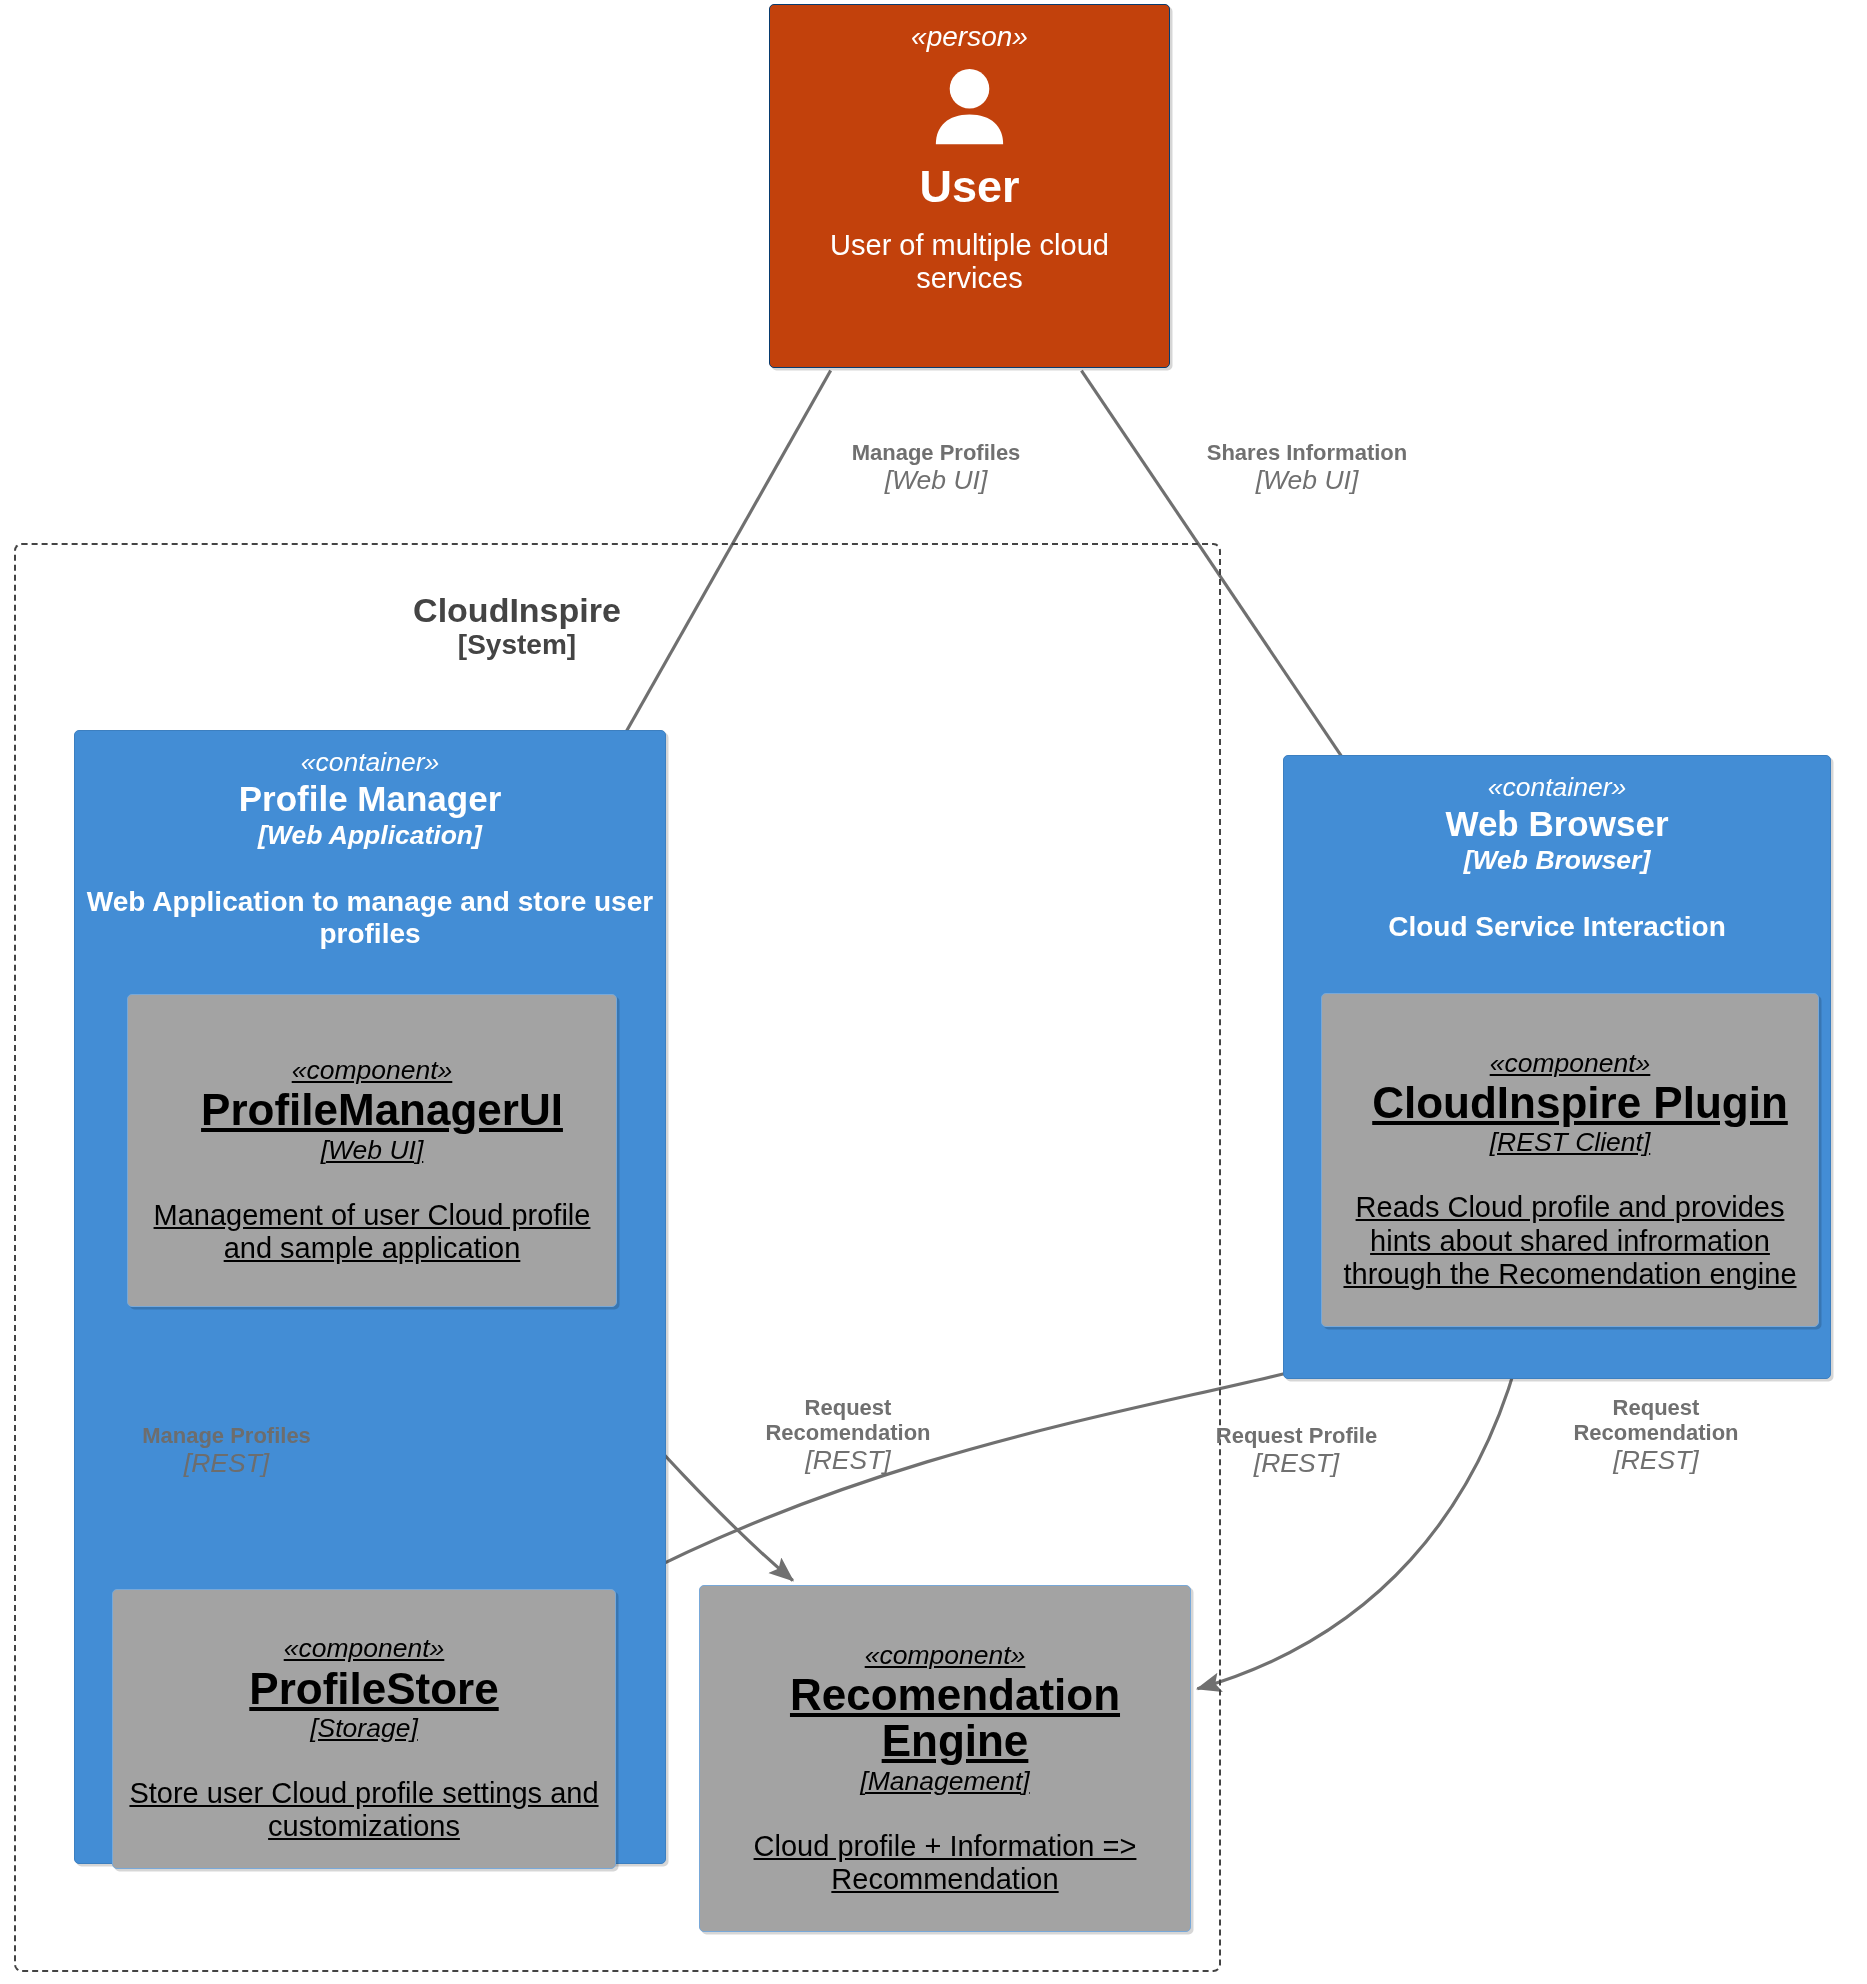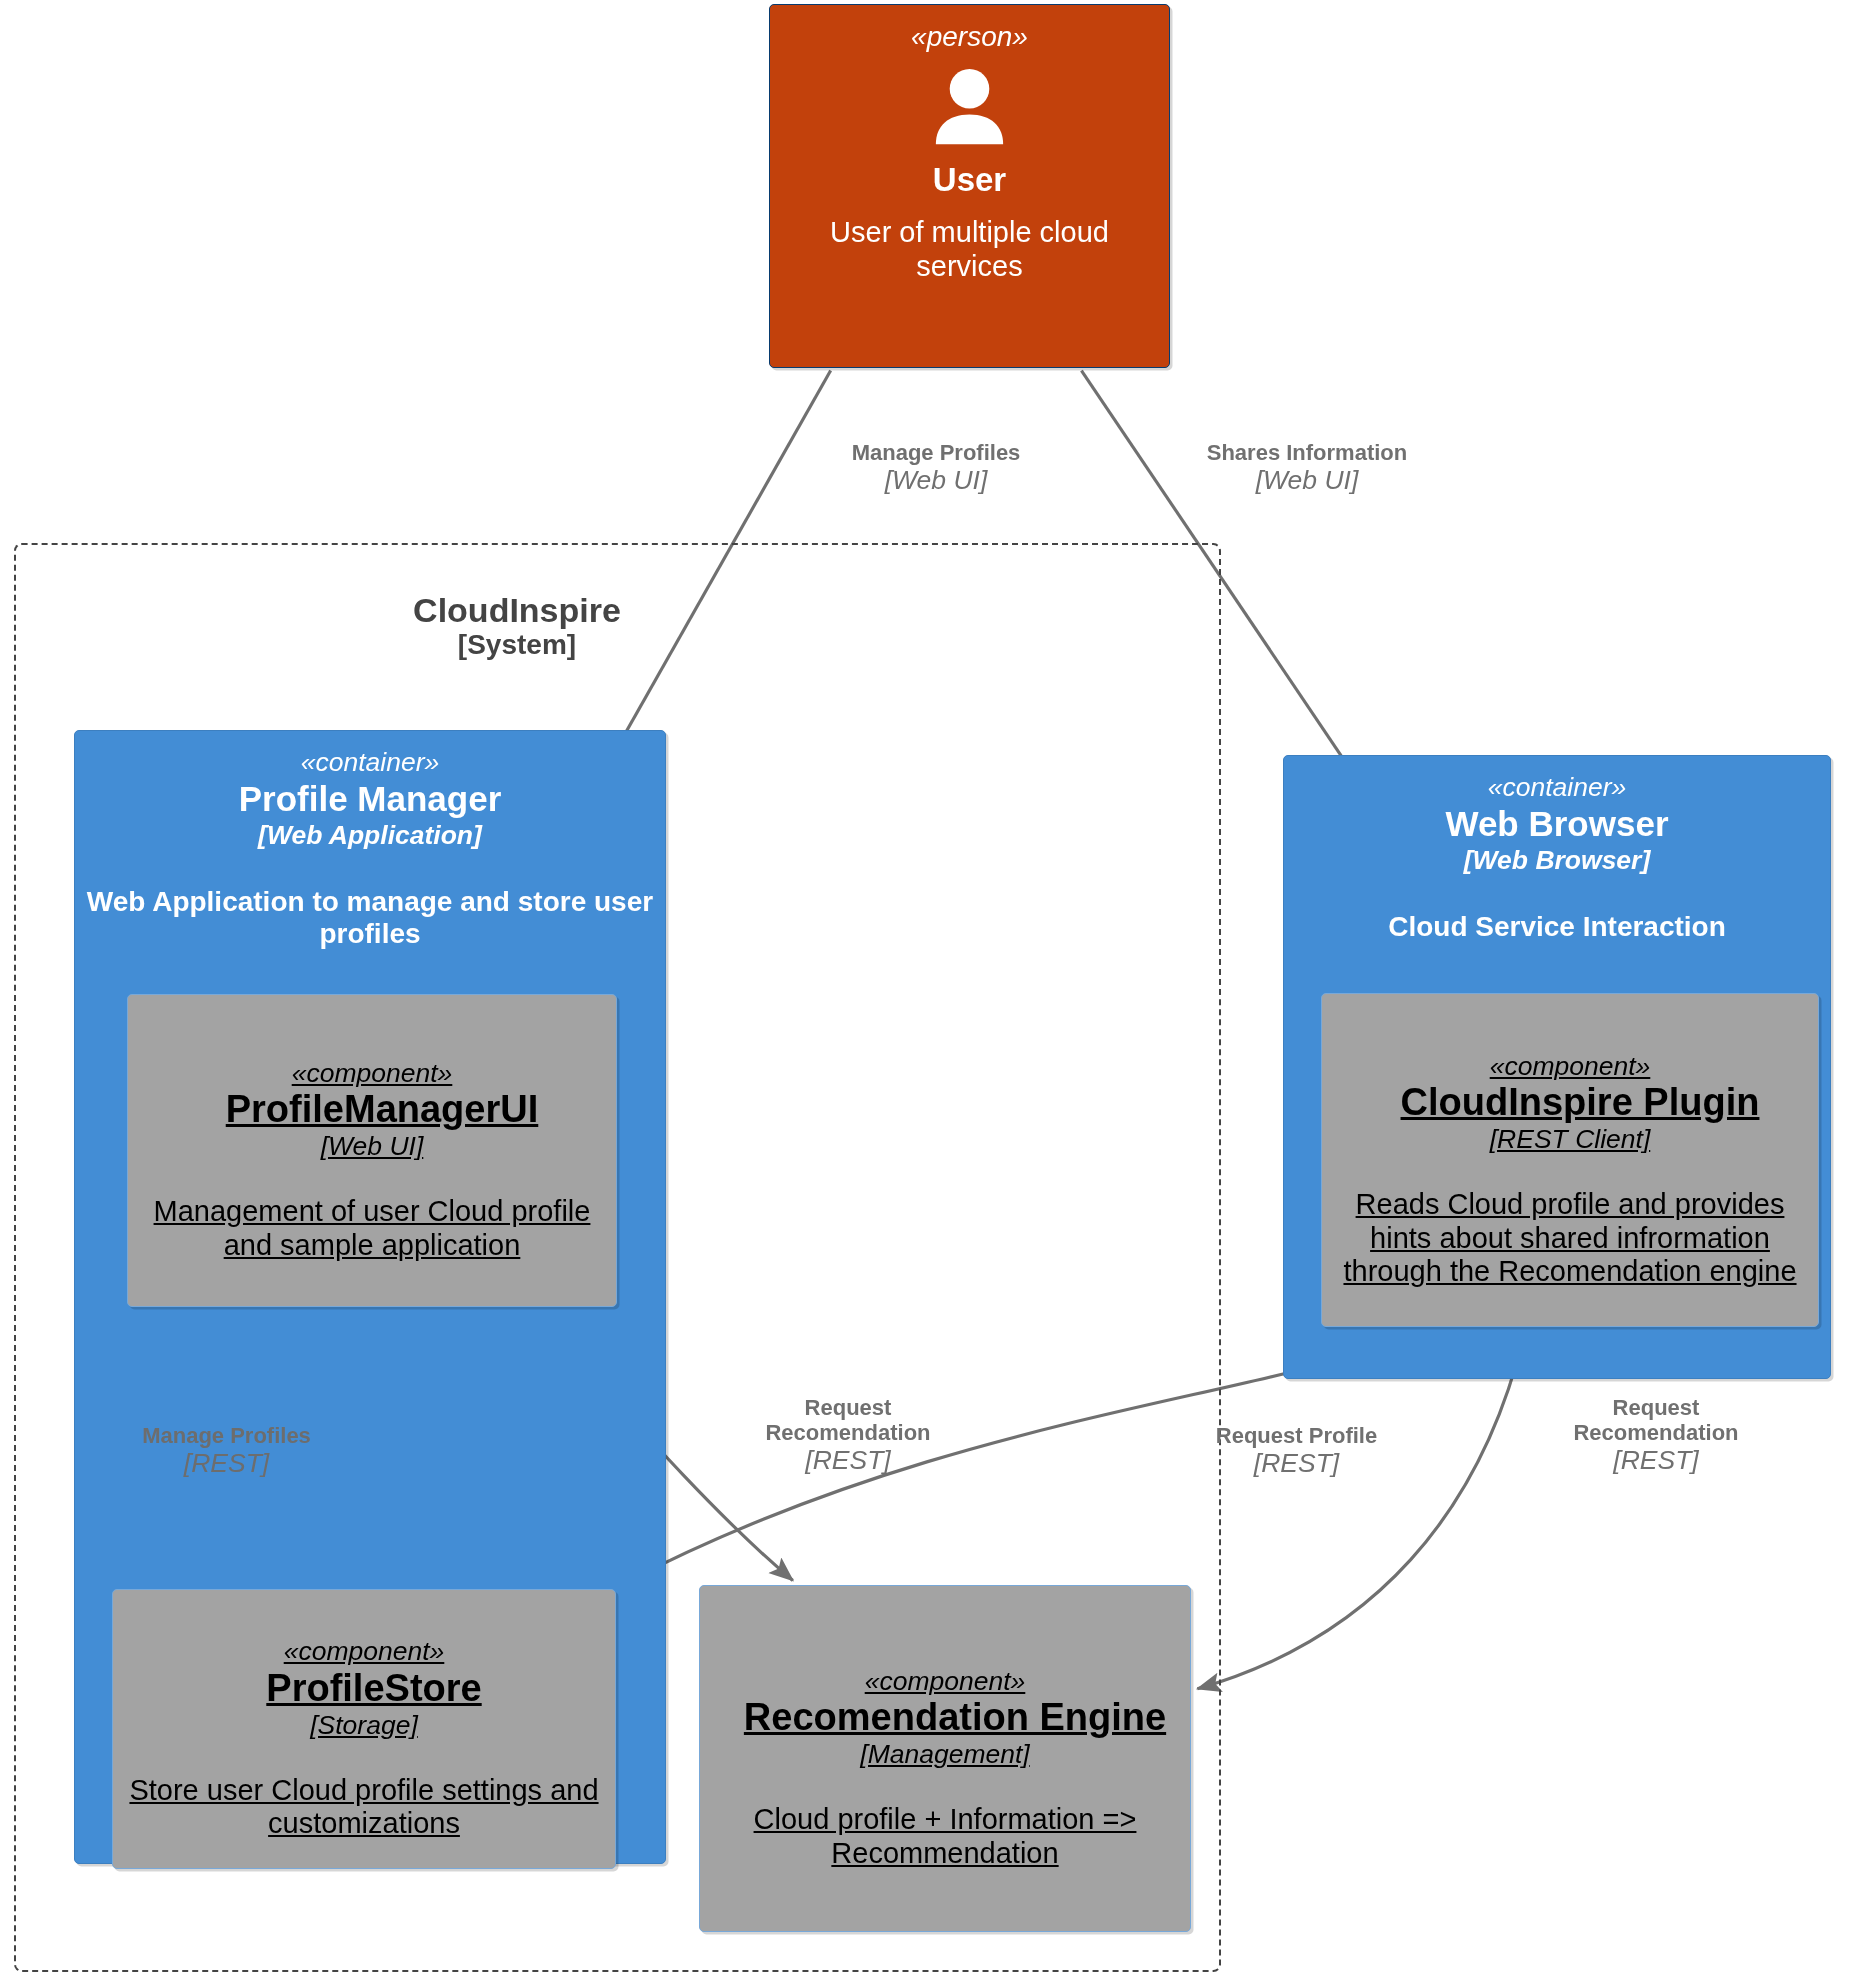--- a/index.html
+++ b/index.html
@@ -23,42 +23,42 @@
   .node .name{font-weight:bold;line-height:1.05;}
   .node .tech{font-style:italic;font-weight:bold;}
   .node .desc{line-height:1.15;}
 
   
   .person{
     background:#c2410c;color:#ffffff;border:0.6px solid #073b6f;
     justify-content:flex-start;
   }
   .person .stereo{font-size:28px;margin-top:16.4px;}
-  .person .name{font-size:33px;margin-top:5px;}
+  .person .name{font-size:45px;margin-top:5px;}
   .person .desc{font-size:29px;margin-top:19px;padding:0 17px;}
   .person-icon{margin-top:7.6px;}
 
   
   .container-box{
     background:#438dd5;color:#ffffff;border:0.6px solid #3c7fc0;
     justify-content:flex-start;
   }
   .container-box .stereo{font-size:26.5px;margin-top:16.4px;}
   .container-box .name{font-size:35px;margin-top:2.5px;}
   .container-box .tech{font-size:26.5px;margin-top:2.5px;}
   .container-box .desc{font-size:28px;font-weight:bold;margin-top:35px;padding:0 11.3px;}
 
   
   .component-box{
     background:#a3a3a3;color:#000000;border:0.6px solid #78a8d8;
     justify-content:center;
     text-decoration:underline;
   }
   .component-box .stereo{font-size:26.5px;margin-top:19px;}
-  .component-box .name{font-size:38px;margin-top:1.3px;margin-left:20px;}
+  .component-box .name{font-size:44px;margin-top:1.3px;margin-left:20px;}
   .component-box .tech{font-size:26.5px;font-weight:normal;font-style:italic;margin-top:1.3px;}
   .component-box .desc{font-size:29px;margin-top:33px;padding:0 13px;}
 
   
   #system-boundary{
     position:absolute;box-sizing:border-box;
     border:2.5px dashed #444444;border-radius:7.6px;background:transparent;
   }
   #boundary-label{
     position:absolute;text-align:center;color:#444444;

